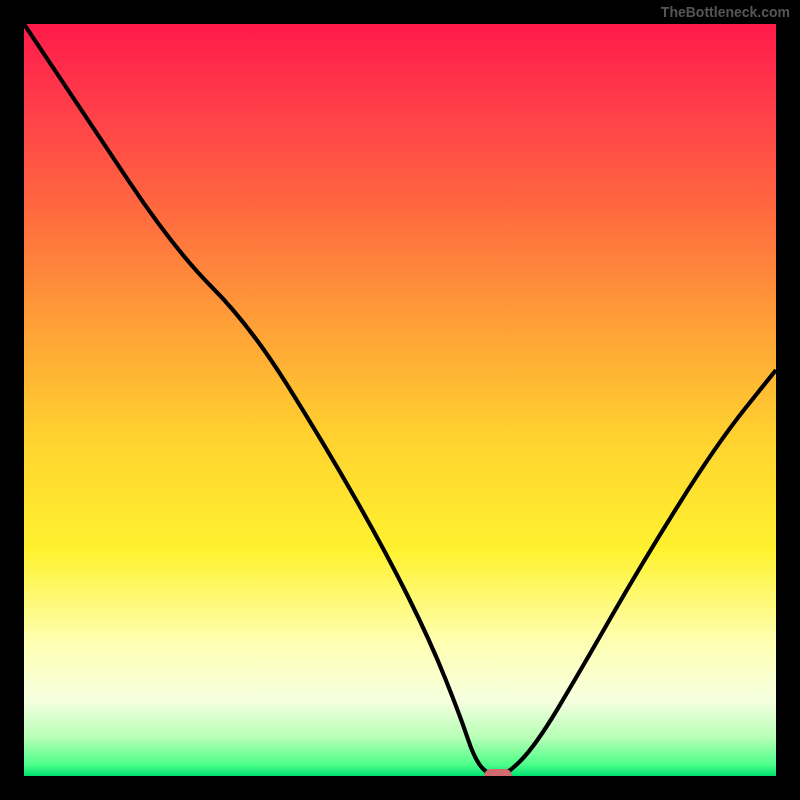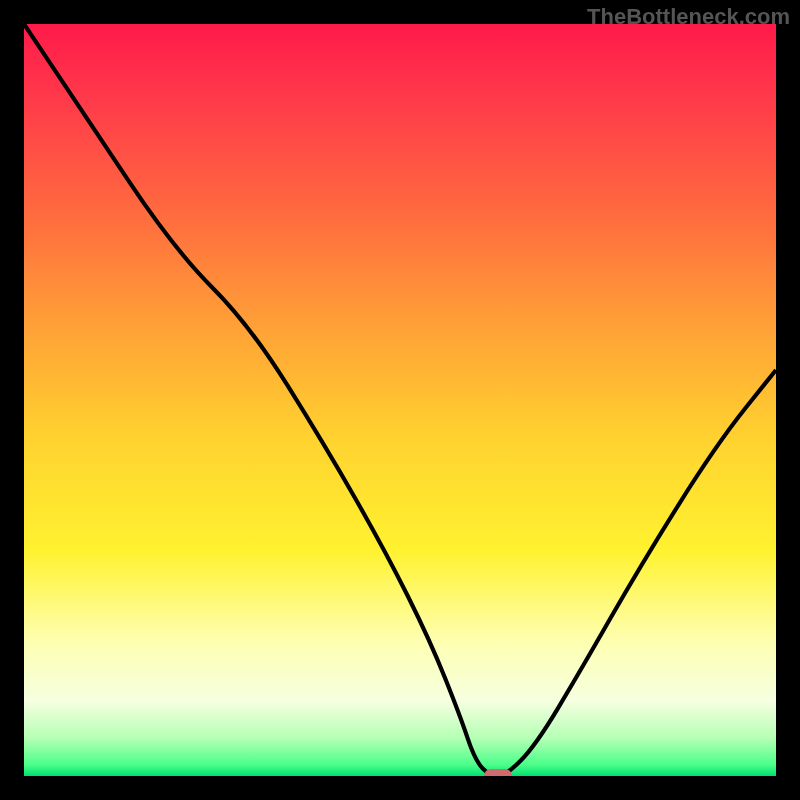--- a/index.html
+++ b/index.html
@@ -10,21 +10,21 @@
     background: #000;
     font-family: Arial, Helvetica, sans-serif;
     overflow: hidden;
     position: relative;
   }
   .watermark {
     position: absolute;
     top: 4px;
     right: 10px;
     color: #555;
-    font-size: 22px;
+    font-size: 14px;
     font-weight: 600;
     z-index: 10;
   }
   .plot-area {
     position: absolute;
     left: 24px;
     top: 24px;
     width: 752px;
     height: 752px;
     overflow: hidden;

